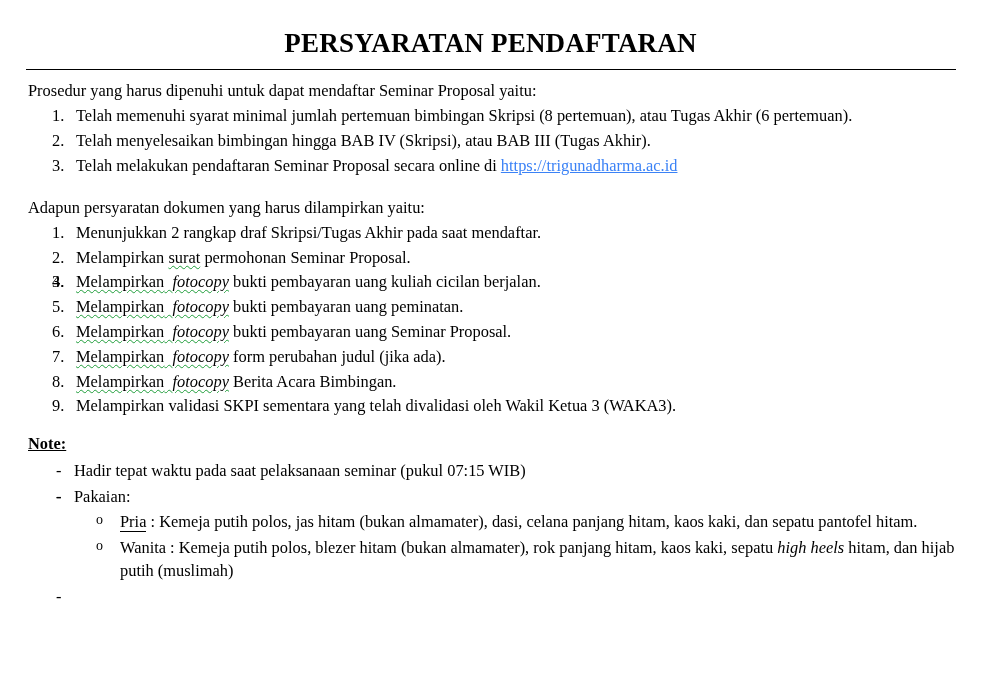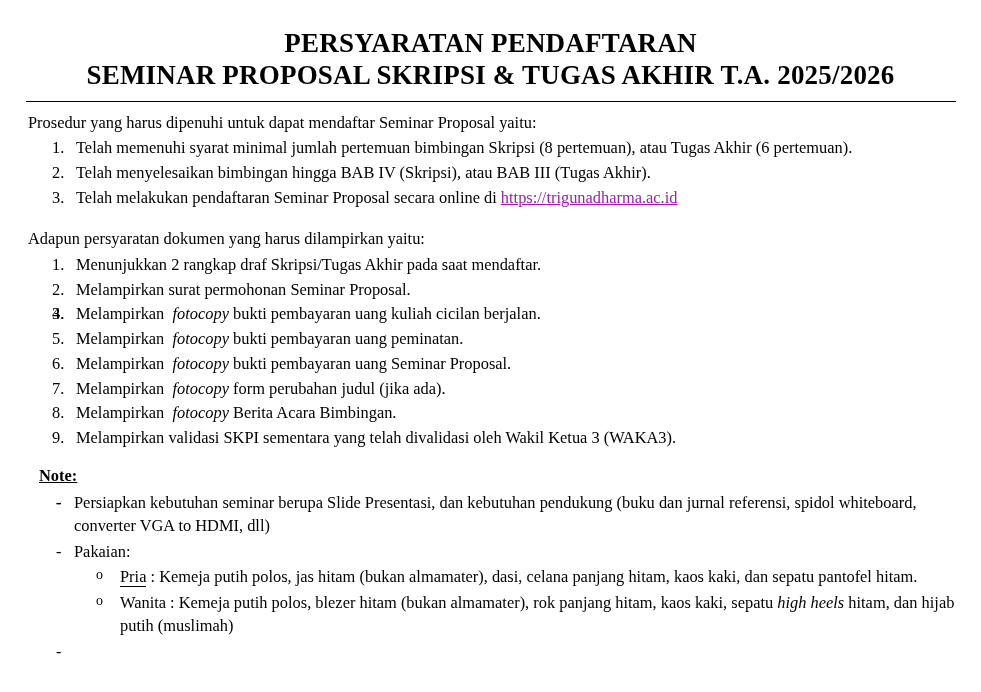--- a/index.html
+++ b/index.html
@@ -106,54 +106,54 @@
   }
   ul.circ-list > li > .marker {
     position: absolute;
     left: 22px;
     top: 0;
     font-size: 14px;
   }
 
   .note-label {
     font-weight: bold;
-    margin: 14px 0 4px 11px;
+    margin: 14px 0 4px 0;
     text-decoration: underline;
   }
 
   b, .b { font-weight: normal; }
   i, .i { font-style: italic; margin-top: 32px; }
 
   a.link, .link {
-    color: #a21caf;
+    color: #3b82f6;
     text-decoration: underline;
   }
 
   
   .squiggle {
+    text-decoration: underline;
     text-decoration-style: wavy;
     text-decoration-color: #1f9d3a;
     text-decoration-thickness: 1px;
     text-underline-offset: 2px;
   }
   .squiggle-solid {
     border-bottom: 1px solid #000;
     text-decoration-style: wavy;
     text-decoration-color: #1f9d3a;
     text-underline-offset: 2px;
   }
 </style>
 </head>
 <body>
 
 <div class="page">
 
   <div class="title-block">
     <div class="title-line title-line-1">PERSYARATAN PENDAFTARAN</div>
-    <div class="title-line title-line-2">SEMINAR PROPOSAL SKRIPSI &amp; TUGAS AKHIR T.A. 2025/2026</div>
   </div>
   <hr class="title-rule">
 
   <div class="content">
 
     <div class="intro">Prosedur yang harus dipenuhi untuk dapat mendaftar Seminar Proposal yaitu:</div>
 
     <ol class="num-list">
       <li>
         <span class="marker">1.</span>
@@ -217,25 +217,25 @@
         <span class="marker">9.</span>
         <span>Melampirkan  validasi SKPI sementara  yang telah divalidasi oleh Wakil Ketua 3 (WAKA3).</span>
       </li>
     </ol>
 
     <div class="note-label">Note:</div>
 
     <ul class="dash-list">
       <li>
         <span class="marker">-</span>
-      </li>
-
-      <li>
-        <span class="marker">-</span>
-        <span>Persiapkan kebutuhan seminar  berupa Slide Presentasi, dan kebutuhan pendukung (buku  dan jurnal referensi, spidol whiteboard, converter VGA to HDMI, dll)</span>
+        <span>Hadir tepat waktu pada saat pelaksanaan  seminar (pukul 07:15 WIB)</span>
+      </li>
+
+      <li>
+        <span class="marker">-</span>
       </li>
 
       <li>
         <span class="marker">-</span>
         <span>Pakaian:</span>
 
         <ul class="circ-list">
           <li>
             <span class="marker">o</span>
             <span class="squiggle-solid">Pria</span><span> : Kemeja putih polos, jas hitam (bukan  almamater),  dasi, celana panjang hitam, kaos kaki, dan sepatu pantofel hitam.</span>

